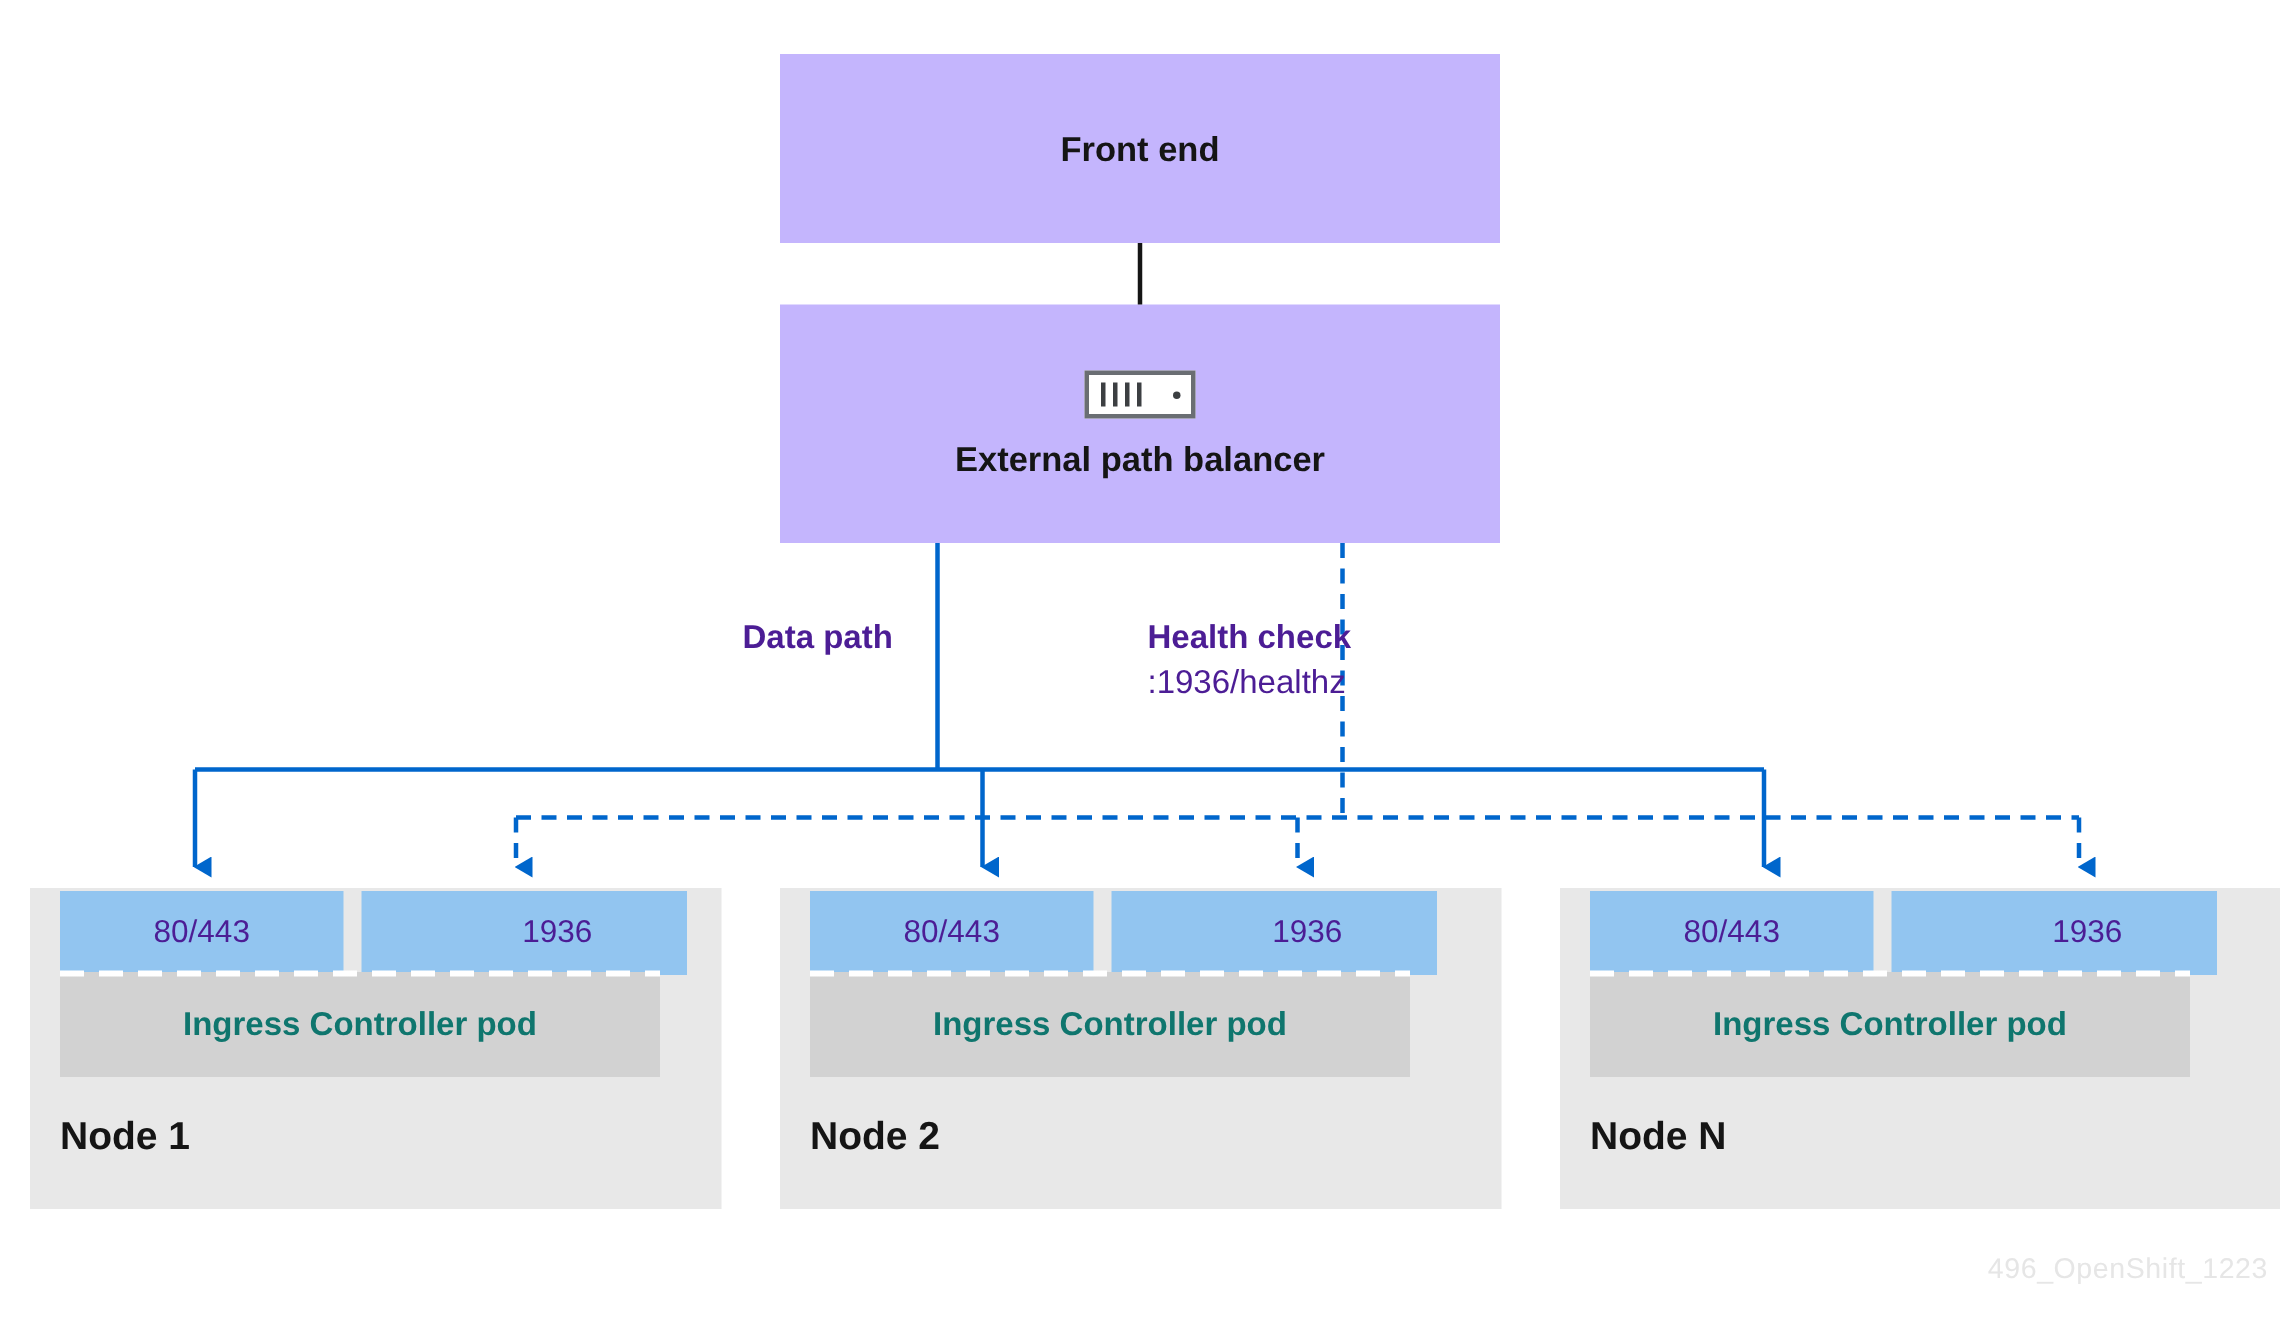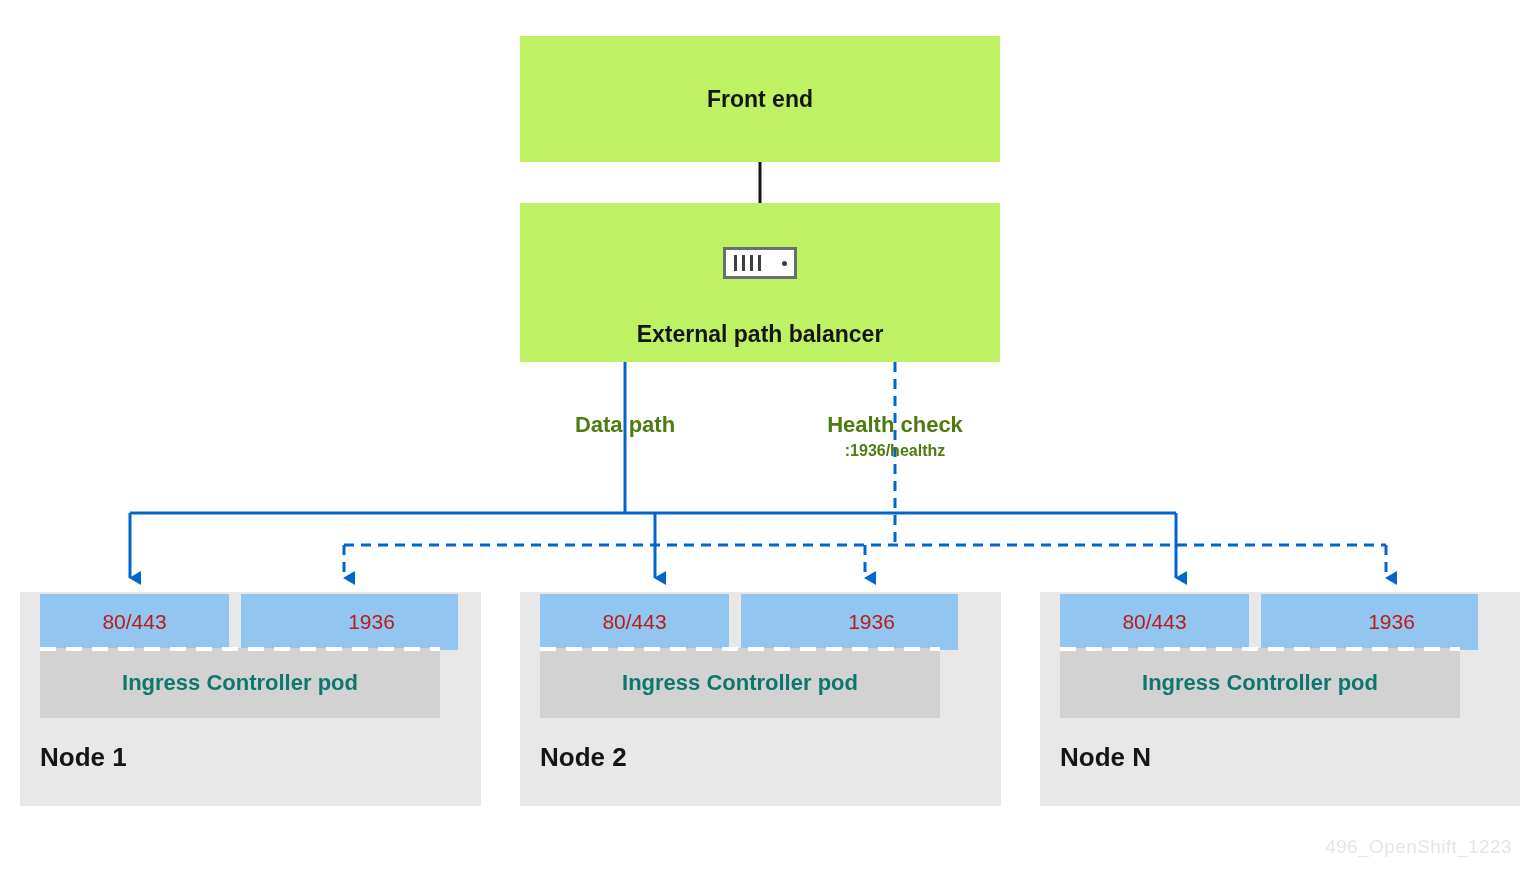--- a/index.html
+++ b/index.html
@@ -16,23 +16,22 @@
     position: relative;
     width: 1520px;
     height: 891px;
     background: #ffffff;
     overflow: hidden;
   }
 
   
   .gbox {
     position: absolute;
-    background: #bef264;
+    background: #c4b5fd;
     box-sizing: border-box;
-    gap: 28px;
   }
   .frontend-box {
     left: 520px; top: 36px; width: 480px; height: 126px;
     display: flex;
     flex-direction: column;
     align-items: center;
     justify-content: center;
   }
   .frontend-title {
     font-size: 23px;
@@ -82,32 +81,31 @@
   .lb-label {
     margin-top: 14px;
     font-size: 23px;
     font-weight: bold;
     color: #151515;
   }
 
   
   .path-label {
     position: absolute;
-    text-align: center;
-    color: #4d7c0f;
+    color: #4c1d95;
     line-height: 1.35;
   }
   .path-label .l1 {
     font-size: 22px;
     font-weight: bold;
     display: block;
   }
   .path-label .l2 {
-    font-size: 16px;
-    font-weight: bold;
+    font-size: 22px;
+    font-weight: normal;
     display: block;
   }
   #data-path-label { left: 495px; top: 410px; width: 260px; }
   #health-check-label { left: 765px; top: 410px; width: 260px; }
 
   
   #wires {
     position: absolute;
     left: 0; top: 0;
     width: 1520px; height: 891px;
@@ -132,21 +130,21 @@
     display: flex;
     gap: 12px;
   }
   .port {
     background: #92c5f0;
     height: 56px;
     display: flex;
     align-items: center;
     justify-content: center;
     font-size: 21px;
-    color: #b91c1c;
+    color: #4c1d95;
   }
   .port-data   { width: 189px; }
   .port-health { width: 173px; padding-left: 44px; }
 
   .pod {
     position: absolute;
     left: 20px;
     top: 56px;
     width: 400px;
     height: 70px;

